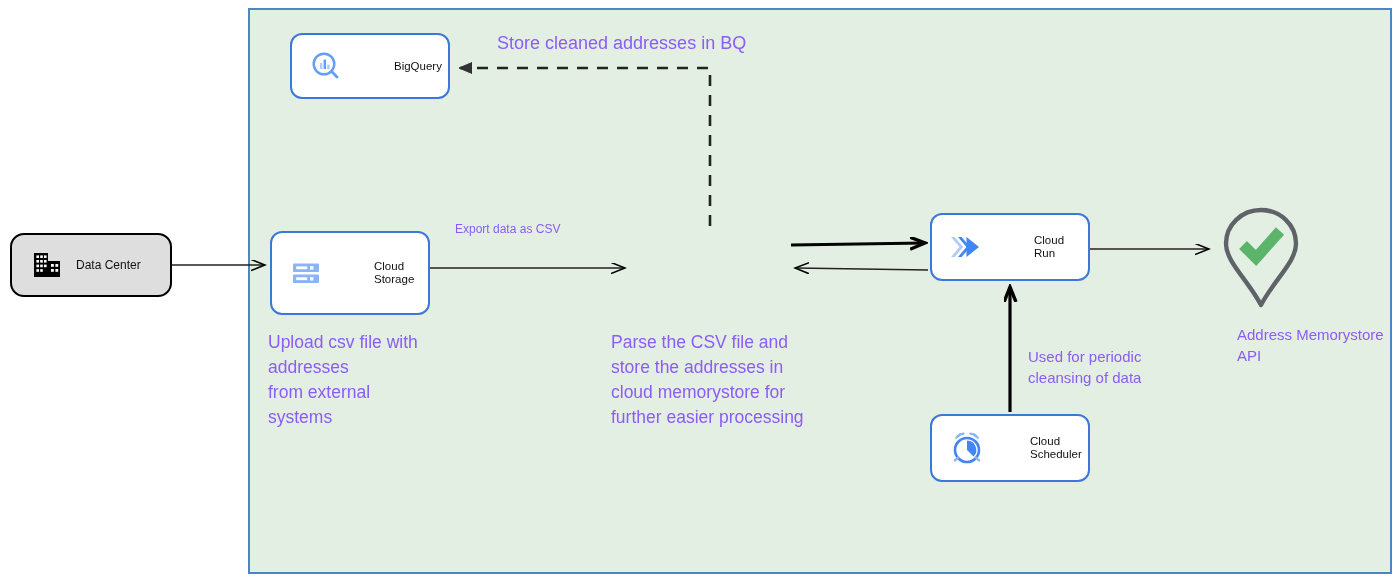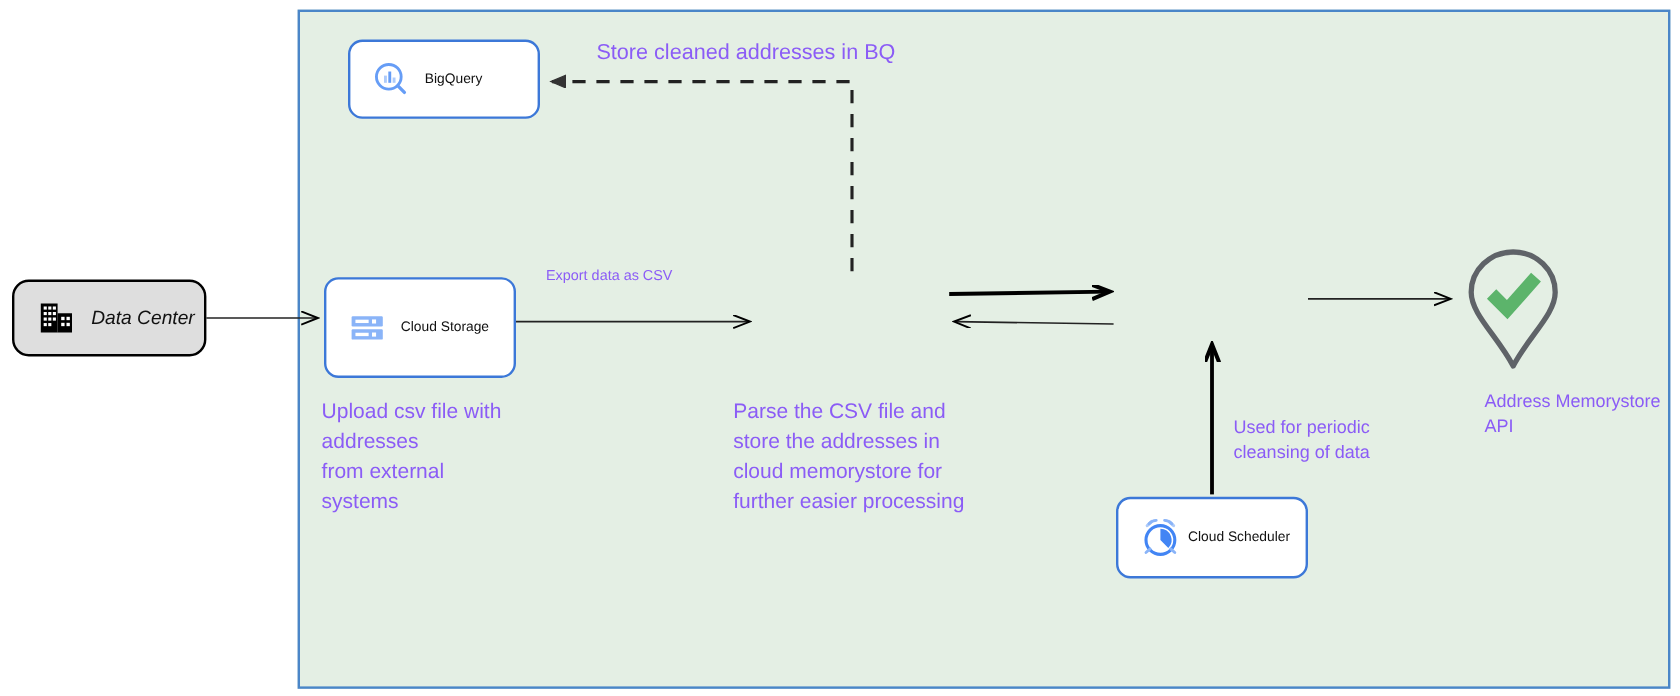--- a/index.html
+++ b/index.html
@@ -40,21 +40,21 @@
   
   .node {
     position: absolute;
     box-sizing: border-box;
     display: flex;
     align-items: center;
     border-radius: 12px;
     background: #ffffff;
     border: 2px solid #3c78d8;
   }
-  .node.gcp { border-color: #3c78d8; }
+  .node.gcp { border-color: #3c78d8; gap: 40px; }
   .node.onprem {
     background: #dedede;
     border: 2px solid #000000;
     border-radius: 14px;
   }
   .node .ico {
     flex: 0 0 auto;
     display: flex;
     align-items: center;
     justify-content: center;
@@ -62,21 +62,21 @@
   .node .lbl {
     font-size: 11.5px;
     line-height: 13px;
     color: #111111;
     white-space: pre-line;
   }
 
   
   #node-datacenter { left: 10px;  top: 233px; width: 162px; height: 64px; }
   #node-datacenter .ico { width: 46px; margin-left: 12px; }
-  #node-datacenter .lbl { margin-left: 6px; font-size: 16px; font-style: italic; }
+  #node-datacenter .lbl { margin-left: 6px; font-size: 12px; }
 
   #node-bigquery { left: 290px; top: 33px; width: 160px; height: 66px; }
   #node-bigquery .ico { width: 44px; margin-left: 12px; }
   #node-bigquery .lbl { margin-left: 6px; }
 
   #node-storage { left: 270px; top: 231px; width: 160px; height: 84px; }
   #node-storage .ico { width: 44px; margin-left: 12px; }
   #node-storage .lbl { margin-left: 6px; }
 
   #node-memorystore { left: 630px; top: 228px; width: 160px; height: 72px; }
@@ -213,20 +213,30 @@
         <rect x="6.2" y="9.4" width="11" height="2.8" fill="#ffffff"></rect>
         <rect x="20" y="9.2" width="3.4" height="3.4" fill="#ffffff"></rect>
         <rect x="6.2" y="20.3" width="11" height="2.8" fill="#ffffff"></rect>
         <rect x="20" y="20.1" width="3.4" height="3.4" fill="#ffffff"></rect>
       </svg>
     </span>
     <span class="lbl">Cloud Storage</span>
   </div>
 
 
+  <div class="node gcp" id="node-cloudrun">
+    <span class="ico">
+      <svg width="34" height="30" viewBox="0 0 34 30" xmlns="http://www.w3.org/2000/svg">
+        <path d="M3,5 L11.5,15 L3,25 L6.6,25 L15.1,15 L6.6,5 Z" fill="#aecbfa"></path>
+        <path d="M10,5 L18.5,15 L10,25 L13.6,25 L22.1,15 L13.6,5 Z" fill="#4285f4"></path>
+        <path d="M18.5,5 L31,15 L18.5,25 Z" fill="#4285f4"></path>
+      </svg>
+    </span>
+    <span class="lbl">Cloud Run</span>
+  </div>
 
   <div class="node gcp" id="node-scheduler">
     <span class="ico">
       <svg width="34" height="34" viewBox="0 0 34 34" xmlns="http://www.w3.org/2000/svg">
         <path d="M6,7 L10,3.4 M28,7 L24,3.4" stroke="#aecbfa" stroke-width="2.6" stroke-linecap="round"></path>
         <path d="M7.5,5.5 A8.5,8 0 0 1 13.5,2.6" stroke="#8ab4f8" stroke-width="2.4" fill="none" stroke-linecap="round"></path>
         <path d="M26.5,5.5 A8.5,8 0 0 0 20.5,2.6" stroke="#8ab4f8" stroke-width="2.4" fill="none" stroke-linecap="round"></path>
         <circle cx="17" cy="19" r="12" fill="none" stroke="#4285f4" stroke-width="2.6"></circle>
         <path d="M17,19 L17,9.6 A9.4,9.4 0 0 1 23.6,25.6 Z" fill="#4285f4"></path>
         <path d="M5,29.4 L8.4,26.4 M29,29.4 L25.6,26.4" stroke="#8ab4f8" stroke-width="2.4" stroke-linecap="round"></path>

